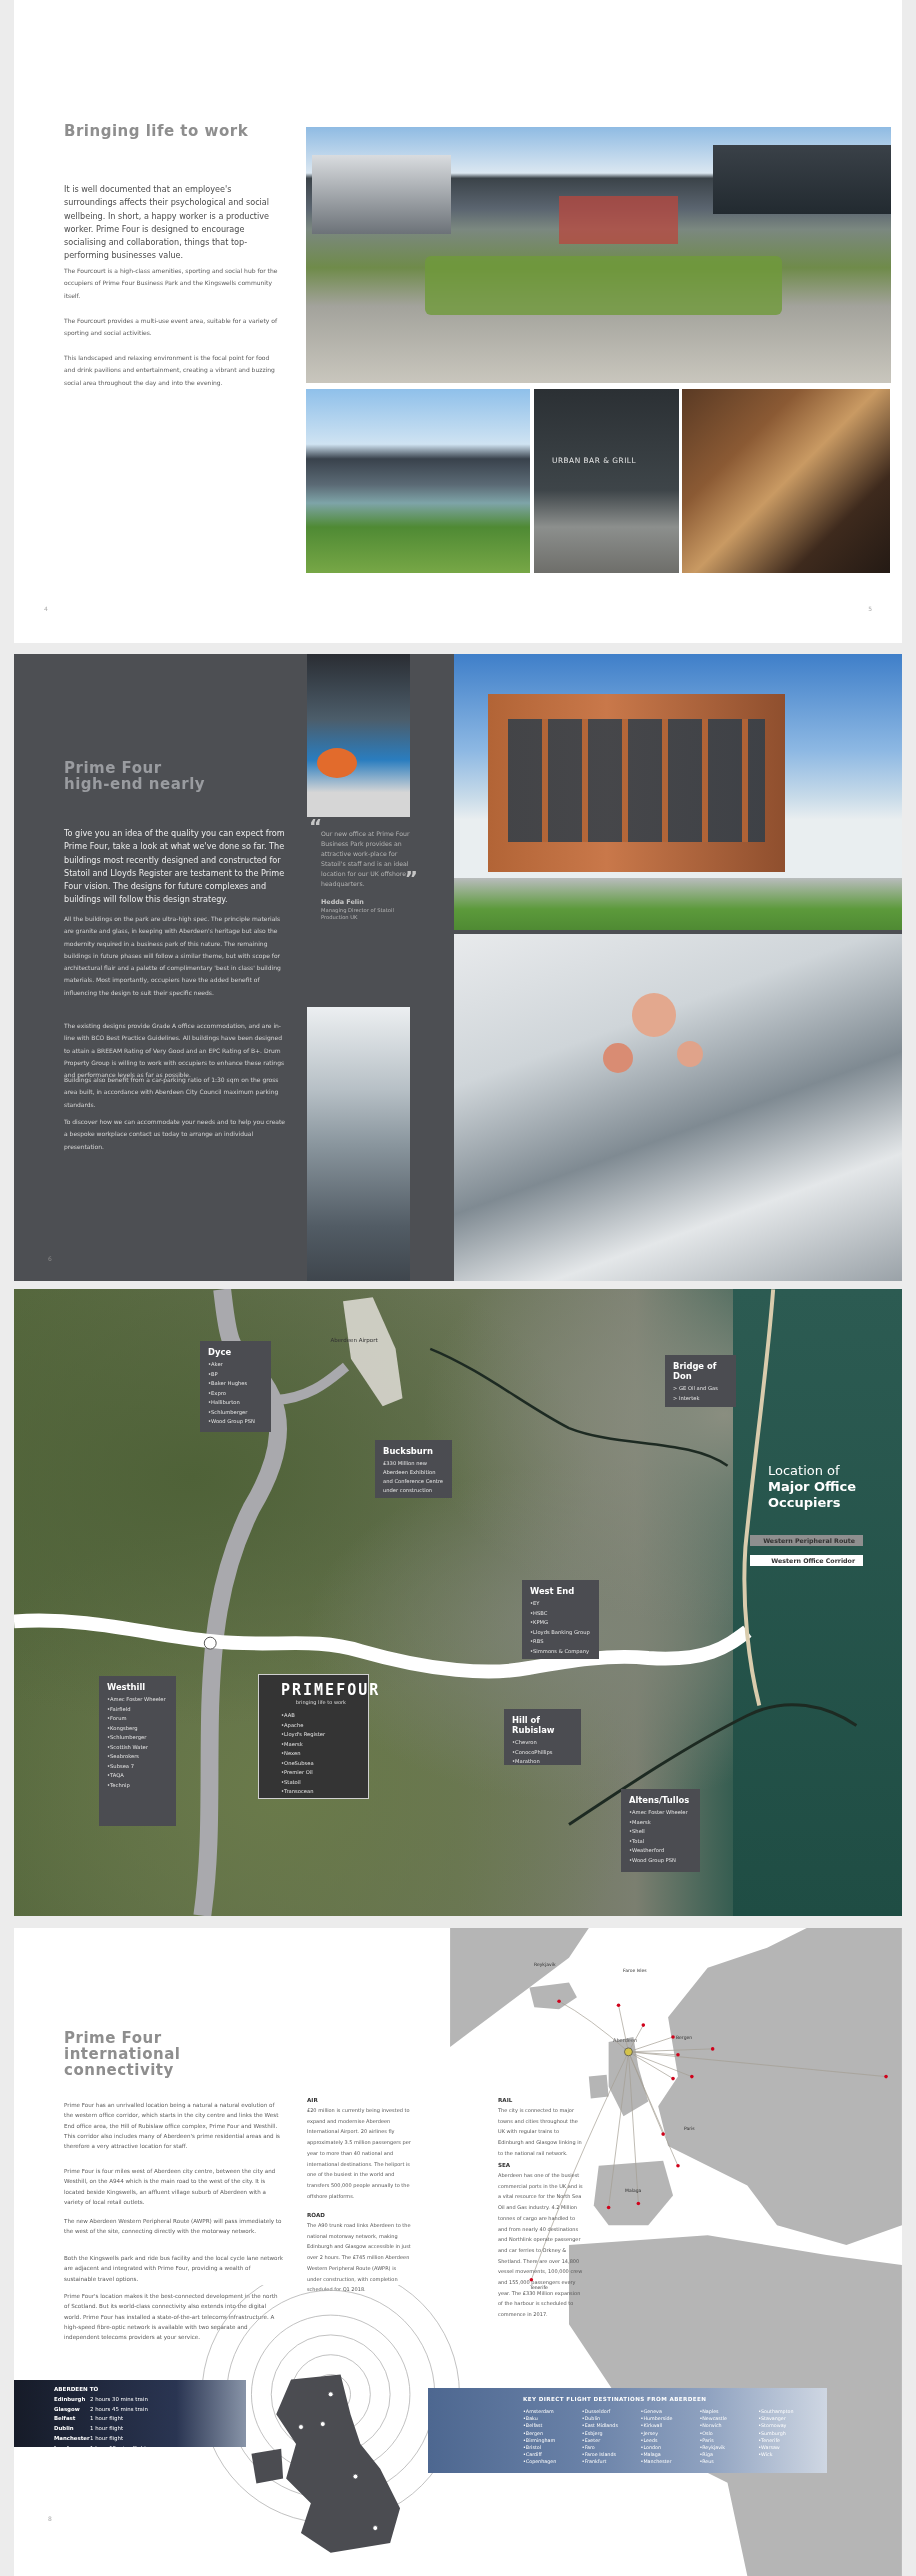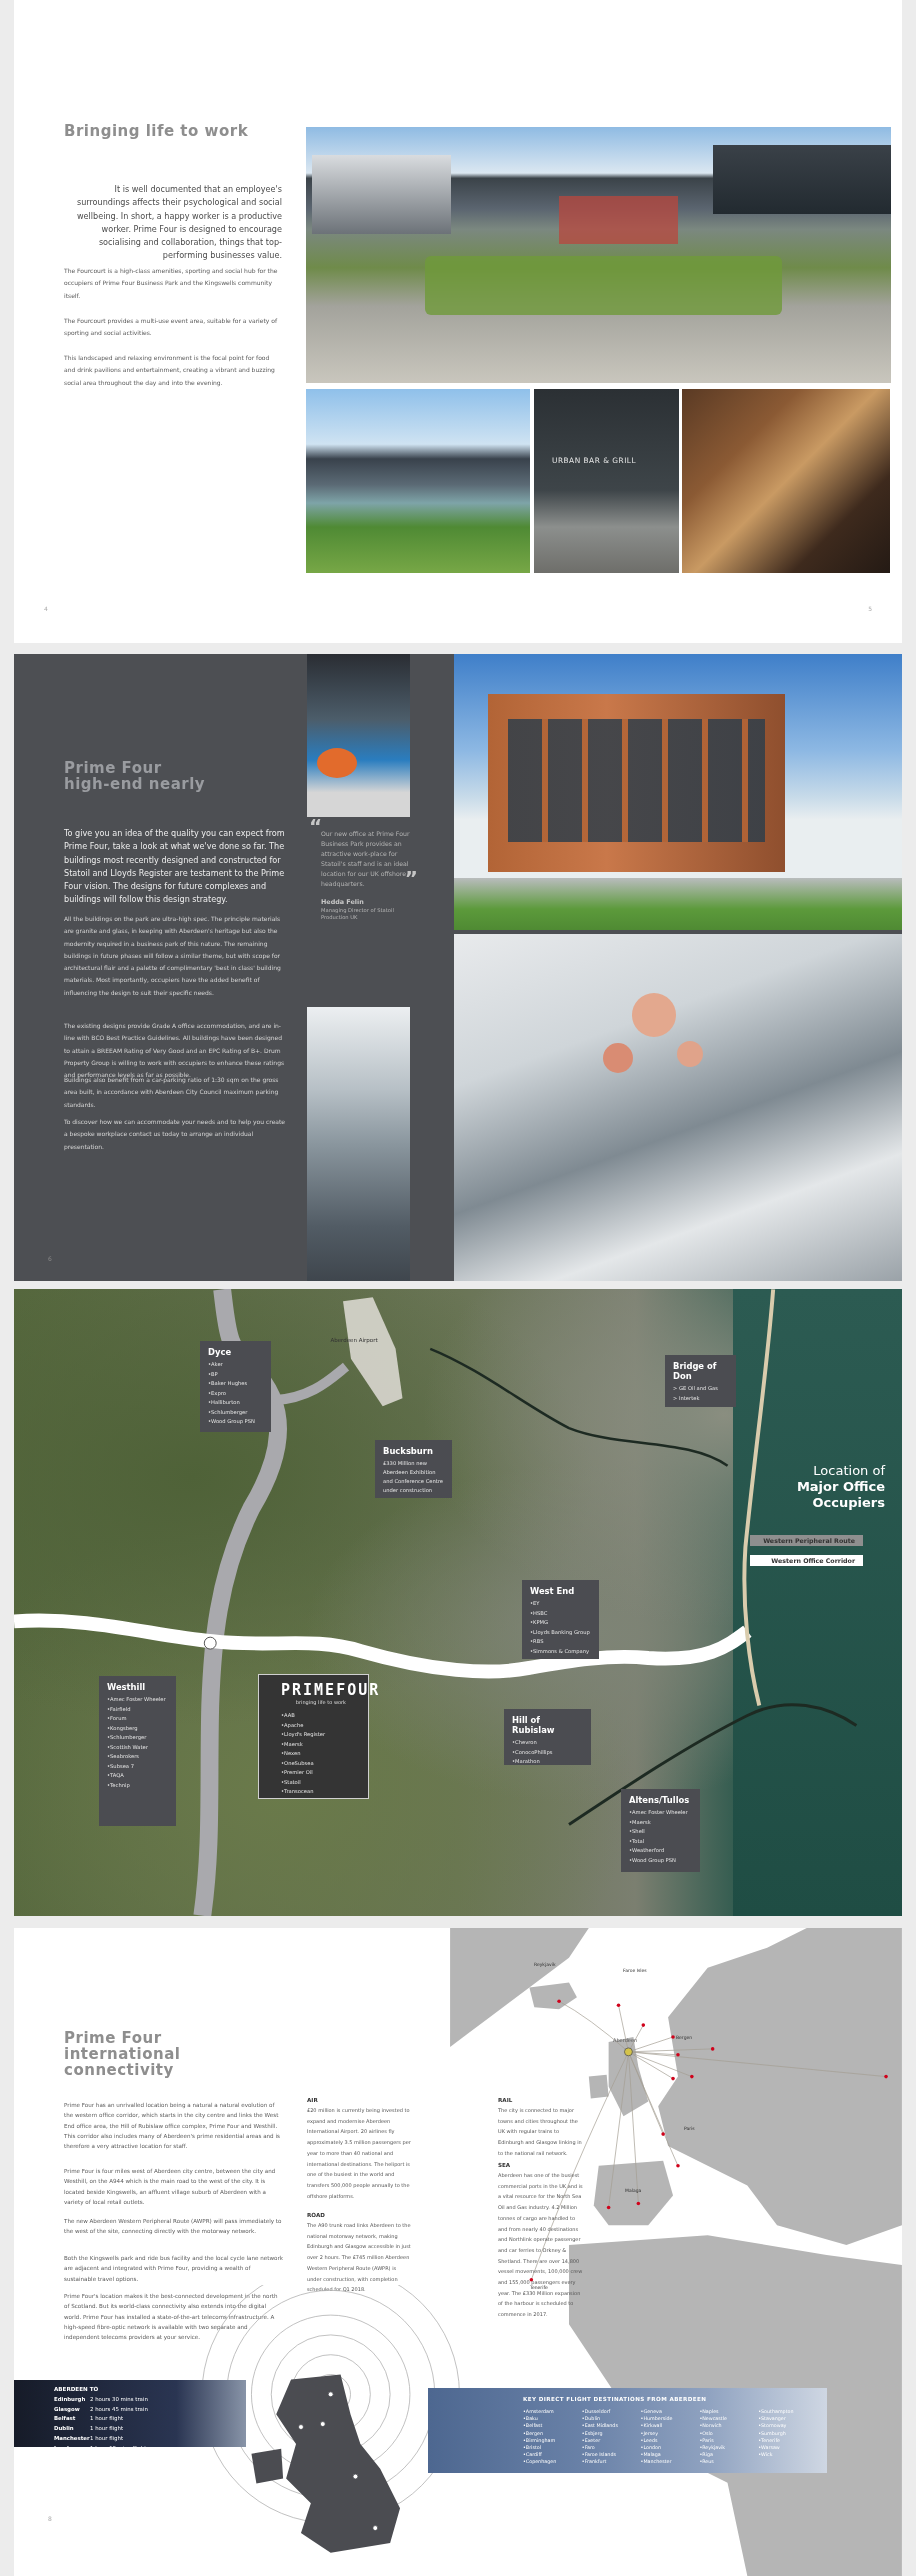--- a/index.html
+++ b/index.html
@@ -56,21 +56,21 @@
   .flights .col div { font-size: 4.8px; line-height: 7.2px; }
   .flights .col div::before { content: "\2022 "; }
   .transport h5 { font-size: 5.6px; font-weight: bold; color: #333; margin-bottom: 2px; }
   .transport p { font-size: 5px; line-height: 10.7px; color: #555; }
 </style>
 </head>
 <body>
 
 <section id="p1" class="spread">
   <h1 class="h-title" style="position:absolute;left:50px;top:124px;font-size:15px;">Bringing life to work</h1>
-  <p class="body-lead" style="position:absolute;left:50px;top:183px;width:218px;text-align:right;">It is well documented that an employee's surroundings affects their psychological and social wellbeing. In short, a happy worker is a productive worker. Prime Four is designed to encourage socialising and collaboration, things that top-performing businesses value.</p>
+  <p class="body-lead" style="position:absolute;left:50px;top:183px;width:218px;">It is well documented that an employee's surroundings affects their psychological and social wellbeing. In short, a happy worker is a productive worker. Prime Four is designed to encourage socialising and collaboration, things that top-performing businesses value.</p>
   <p class="body" style="position:absolute;left:50px;top:265px;width:218px;">The Fourcourt is a high-class amenities, sporting and social hub for the occupiers of Prime Four Business Park and the Kingswells community itself.</p>
   <p class="body" style="position:absolute;left:50px;top:315px;width:218px;">The Fourcourt provides a multi-use event area, suitable for a variety of sporting and social activities.</p>
   <p class="body" style="position:absolute;left:50px;top:352px;width:218px;">This landscaped and relaxing environment is the focal point for food and drink pavilions and entertainment, creating a vibrant and buzzing social area throughout the day and into the evening.</p>
 
   <div class="photo" style="left:292px;top:127px;width:585px;height:256px;background:linear-gradient(180deg,#8fbbe3 0%,#dbe7f1 18%,#3b4349 20%,#5b6570 32%,#7b8880 40%,#6f8b4a 55%,#a3a39c 70%,#c9c6bd 100%);">
     <div style="position:absolute;left:6px;top:28px;width:139px;height:79px;background:linear-gradient(180deg,#d9dcdf,#6c7278);"></div>
     <div style="position:absolute;right:0;top:18px;width:178px;height:69px;background:linear-gradient(180deg,#3a4148,#222a30);"></div>
     <div style="position:absolute;left:253px;top:69px;width:119px;height:48px;background:#b9473d;opacity:.75;"></div>
     <div style="position:absolute;left:119px;top:129px;width:357px;height:59px;background:#6f9a3a;border-radius:6px;opacity:.8;"></div>
   </div>
@@ -164,42 +164,42 @@
   </div>
 
   <div class="callout arrow" style="left:651px;top:66px;width:71px;height:52px;">
     <h4>Bridge of Don</h4>
     <ul>
       <li>GE Oil and Gas</li>
       <li>Intertek</li>
     </ul>
   </div>
 
-  <div style="position:absolute;left:754px;top:174px;width:117px;text-align:right;color:#fff;line-height:16px;">
+  <div style="position:absolute;left:754px;top:174px;width:117px;text-align:left;color:#fff;line-height:16px;">
     <div style="font-size:13px;">Location of</div>
     <div style="font-size:13px;font-weight:bold;">Major Office</div>
     <div style="font-size:13px;font-weight:bold;">Occupiers</div>
   </div>
   <div class="legend-tag" style="left:736px;top:246px;width:113px;background:#8f8f8f;color:#333;">Western Peripheral Route</div>
   <div class="legend-tag" style="left:736px;top:266px;width:113px;background:#ffffff;color:#333;">Western Office Corridor</div>
 
   <div class="callout" style="left:508px;top:291px;width:77px;height:79px;">
     <h4>West End</h4>
     <ul>
       <li>EY</li>
       <li>HSBC</li>
       <li>KPMG</li>
       <li>Lloyds Banking Group</li>
       <li>RBS</li>
       <li>Simmons &amp; Company</li>
     </ul>
   </div>
 
 
-  <div class="callout" style="left:490px;top:420px;width:87px;height:56px;">
+  <div class="callout" style="left:490px;top:420px;width:77px;height:56px;">
     <h4>Hill of Rubislaw</h4>
     <ul>
       <li>Chevron</li>
       <li>ConocoPhillips</li>
       <li>Marathon</li>
     </ul>
   </div>
 
   <div class="callout" style="left:607px;top:500px;width:79px;height:83px;">
     <h4>Altens/Tullos</h4>

